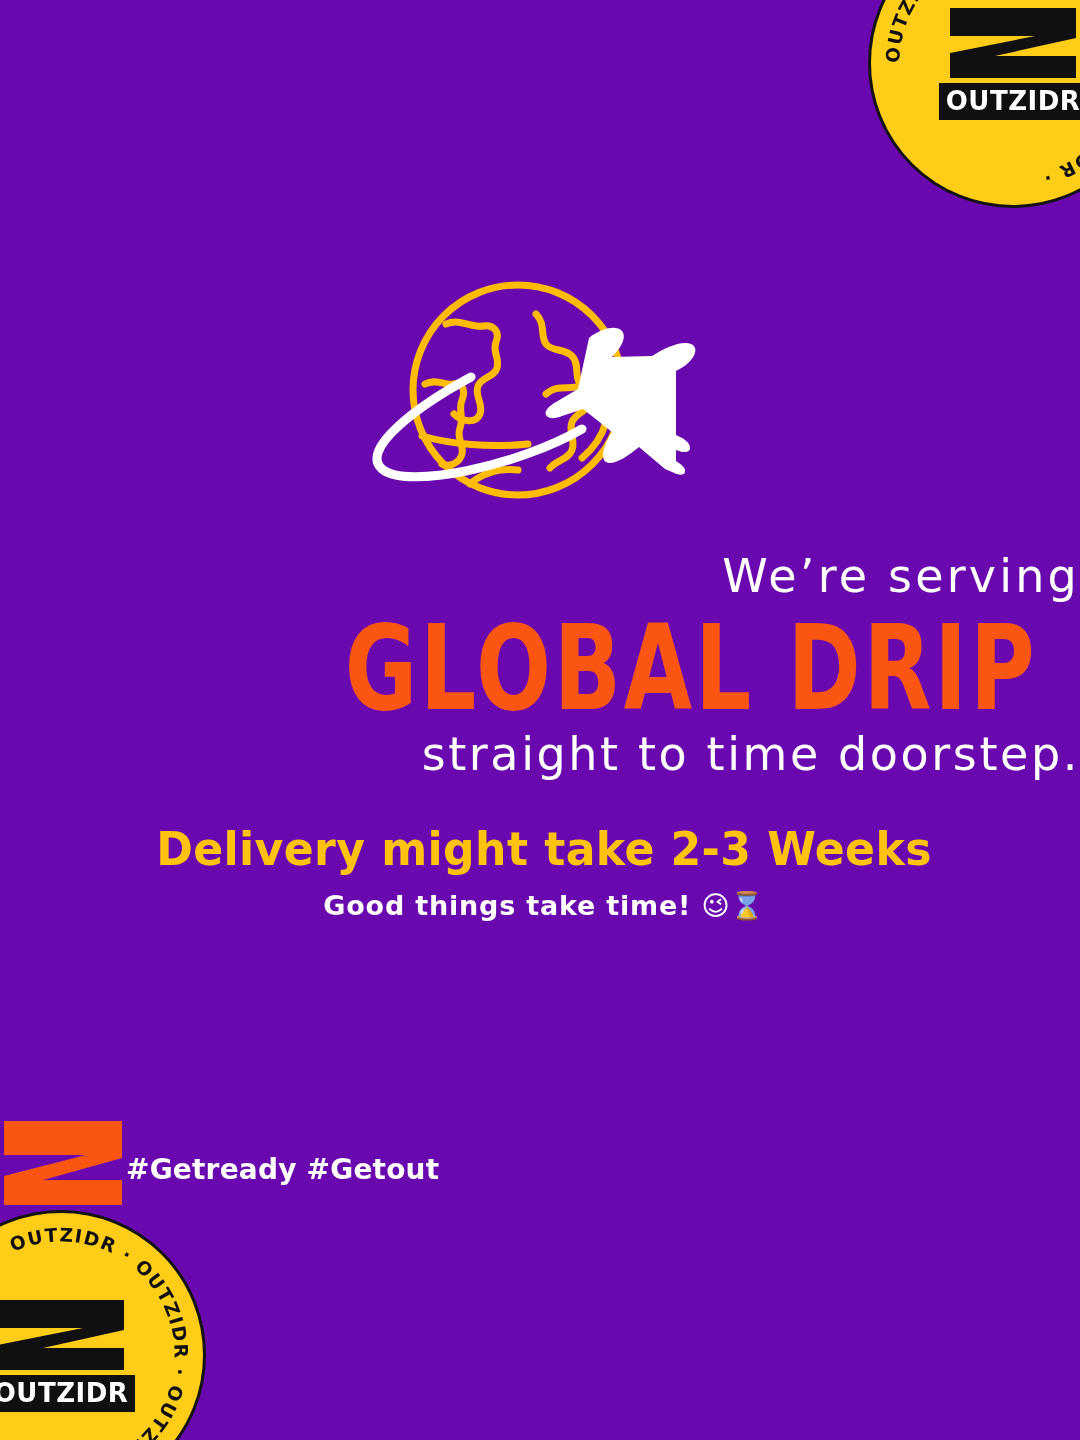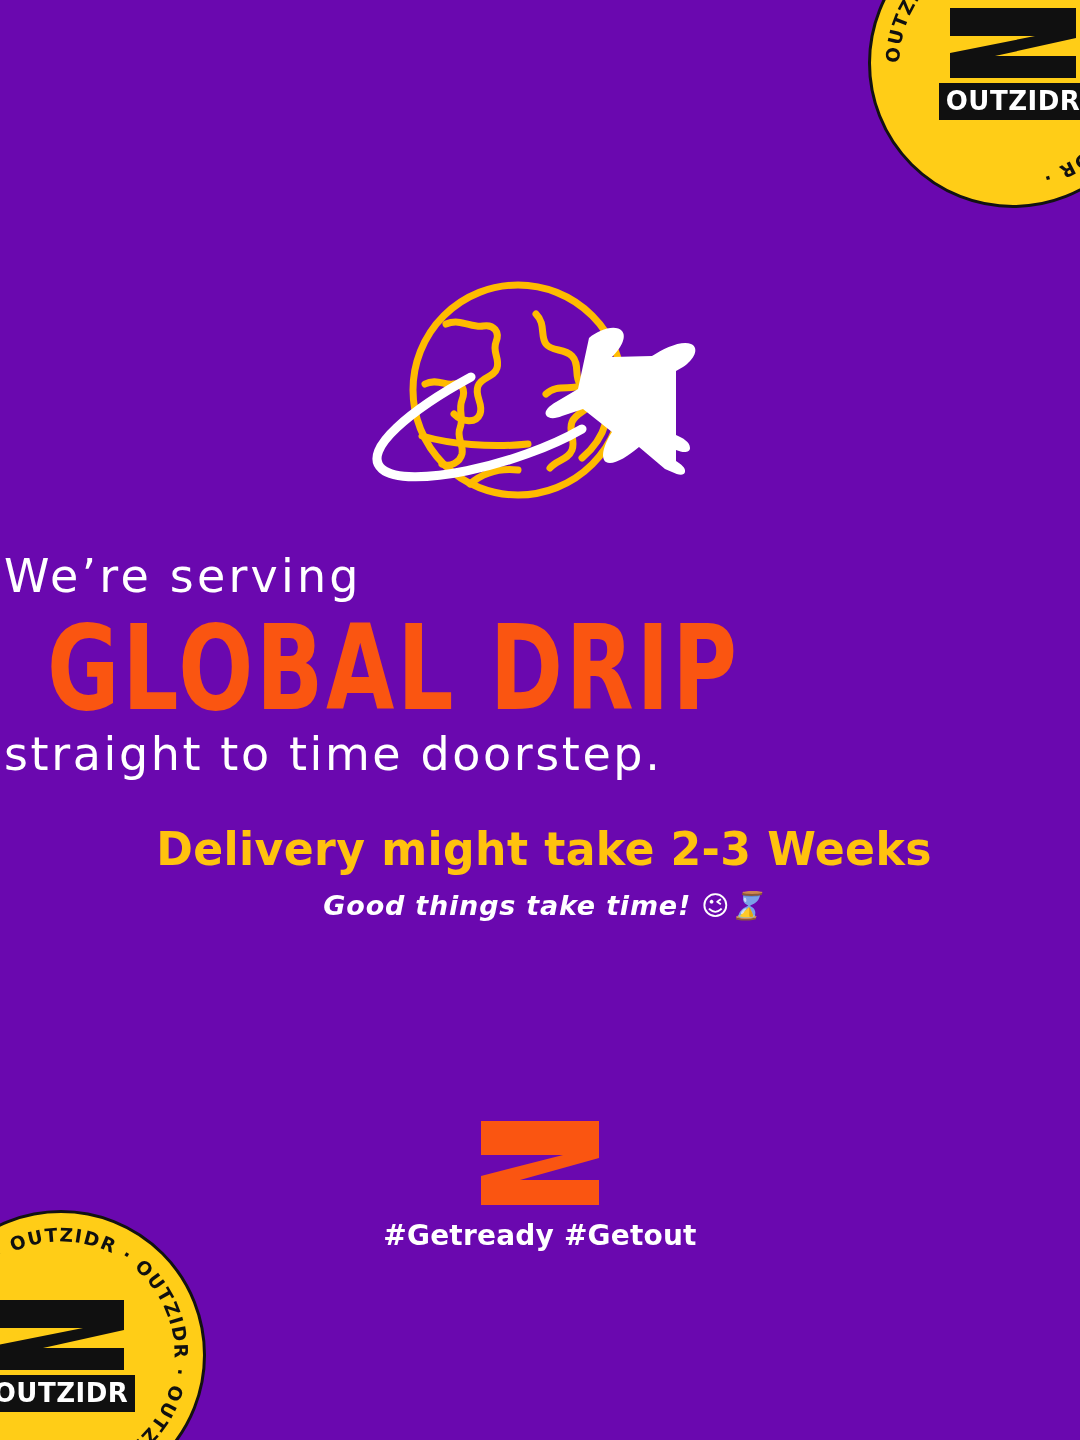--- a/index.html
+++ b/index.html
@@ -95,24 +95,24 @@
   }
   .hero-art svg {
     display: block;
     width: 380px;
     height: 244px;
   }
 
   
   .headline-block {
     position: absolute;
-    left: 4px;
+    left: 16px;
     right: 0;
     top: 552px;
-    text-align: left;
+    text-align: right;
   }
   .line-serving {
     color: #ffffff;
     font-family: "DejaVu Sans", sans-serif;
     font-weight: 400;
     font-size: 46px;
     letter-spacing: 3.2px;
     line-height: 1.05;
   }
   .line-global {
@@ -151,34 +151,33 @@
     font-size: 46px;
     letter-spacing: 0.4px;
     line-height: 1.1;
     transform: scaleX(0.96);
   }
   .delivery-sub {
     margin-top: 16px;
     color: #ffffff;
     font-family: "DejaVu Sans", sans-serif;
     font-weight: 700;
-    font-style: italic;
     font-size: 27px;
     letter-spacing: 0.8px;
     line-height: 1.1;
   }
 
   
   .footer-block {
     position: absolute;
     left: 0;
     right: 0;
     top: 1118px;
     display: flex;
-    flex-direction: column;
+    flex-direction: row;
     align-items: center;
   }
   .footer-z {
     width: 126px;
     height: 90px;
     display: block;
   }
   .footer-tags {
     margin-top: 14px;
     color: #ffffff;

